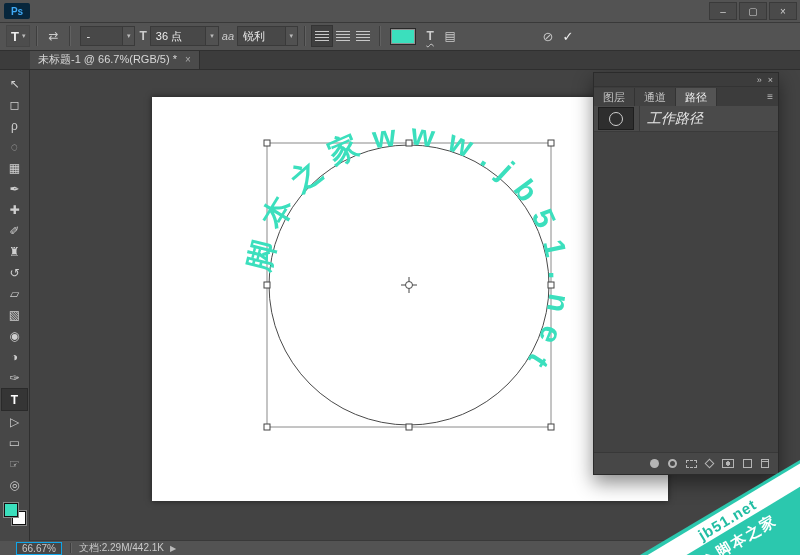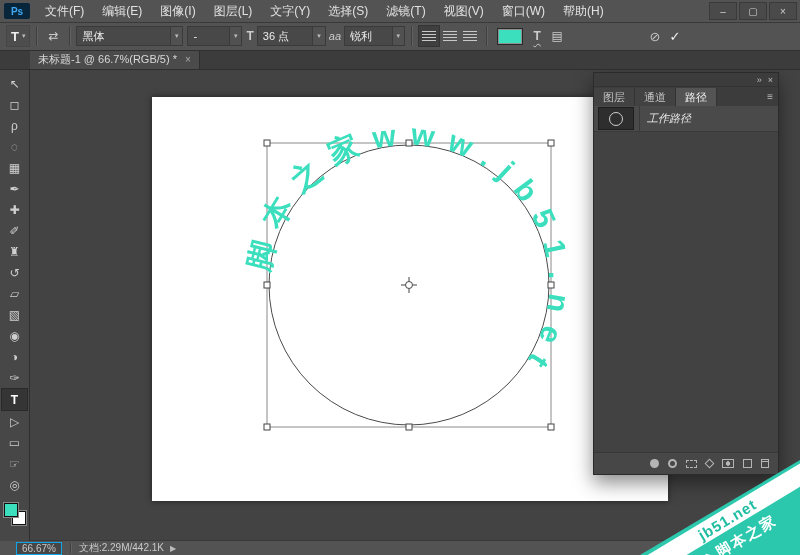--- a/index.html
+++ b/index.html
@@ -77,21 +77,21 @@
     border-right:1px solid #333}
   .panel-tab.active{background:#545454;color:#f2f2f2}
   .panel-menu{margin-left:auto;font-size:10px;color:#bbb;padding:0 5px}
   .panel-body{flex:1;background:#424242;overflow:hidden}
   .path-row{height:25px;display:flex;align-items:center;background:#4a4a4a;border-bottom:1px solid #3a3a3a}
   .path-row.selected{background:#4d5a67}
   .thumb{width:34px;height:21px;margin:0 0 0 4px;background:#2e2e2e;border:1px solid #1e1e1e;
     display:flex;align-items:center;justify-content:center;flex:0 0 auto}
   .thumb i{display:block;width:12px;height:12px;border:1px solid #cfcfcf;border-radius:50%}
   .thumb-sep{width:1px;align-self:stretch;background:#3a3a3a;margin:0 7px 0 5px}
-  .path-label{font-size:11px;font-style:italic;color:#e8e8e8;white-space:nowrap}
+  .path-label{font-size:14px;font-style:italic;color:#e8e8e8;white-space:nowrap}
   .panel-footer{height:21px;background:#474747;border-top:1px solid #383838;display:flex;
     align-items:center;justify-content:flex-end;gap:9px;padding:0 9px}
   .fi{display:inline-block;box-sizing:border-box}
   .fi.fill{width:9px;height:9px;border-radius:50%;background:#b5b5b5}
   .fi.stroke{width:9px;height:9px;border-radius:50%;border:2px solid #b5b5b5}
   .fi.dashed{width:11px;height:8px;border:1px dashed #b5b5b5}
   .fi.diamond{width:7px;height:7px;border:1px solid #b5b5b5;transform:rotate(45deg)}
   .fi.mask{width:12px;height:9px;border:1px solid #b5b5b5;background:radial-gradient(circle,#b5b5b5 2px,transparent 2.5px)}
   .fi.new{width:9px;height:9px;border:1px solid #b5b5b5}
   .fi.trash{width:8px;height:9px;border:1px solid #b5b5b5;border-top:3px double #b5b5b5}
@@ -109,51 +109,35 @@
   .wm-band span{color:#21bda3;font-weight:bold;font-size:15px;letter-spacing:1px}
   .wm-name{position:absolute;left:10px;top:70px;width:180px;height:20px;transform:rotate(-31deg);
     display:flex;align-items:center;justify-content:center;gap:6px;color:#fff;font-weight:bold;font-size:15px;letter-spacing:2px}
   .wm-logo{display:inline-block;width:9px;height:9px;background:#fff;transform:rotate(45deg)}
 </style>
 </head>
 <body>
 
 <div class="titlebar">
   <div class="ps-logo">Ps</div>
-  <div style="display:flex">
-      <span class="menu-item">文件(F)</span>
-      <span class="menu-item">编辑(E)</span>
-      <span class="menu-item">图像(I)</span>
-      <span class="menu-item">图层(L)</span>
-      <span class="menu-item">文字(Y)</span>
-      <span class="menu-item">选择(S)</span>
-      <span class="menu-item">滤镜(T)</span>
-      <span class="menu-item">视图(V)</span>
-      <span class="menu-item">窗口(W)</span>
-      <span class="menu-item">帮助(H)</span>
-    </div>
   <div class="win-controls">
     <div class="win-btn">–</div>
     <div class="win-btn">▢</div>
     <div class="win-btn">×</div>
   </div>
 </div>
 
 <div class="optionsbar">
   <div class="tool-preset">
     <span class="tp-t">T</span>
     <span class="tiny-arrow">▾</span>
   </div>
   <div class="sep"></div>
   <div class="icon-btn">⇄</div>
   <div class="sep"></div>
-  <div class="combo font">
-    <span>黑体</span>
-    <span class="arrow">▾</span>
-  </div>
   <div class="combo style" style="margin-left:4px">
     <span>-</span>
     <span class="arrow">▾</span>
   </div>
   <span class="t-size-icon">T</span>
   <div class="combo size">
     <span>36 点</span>
     <span class="arrow">▾</span>
   </div>
   <span class="aa-icon">aa</span>

